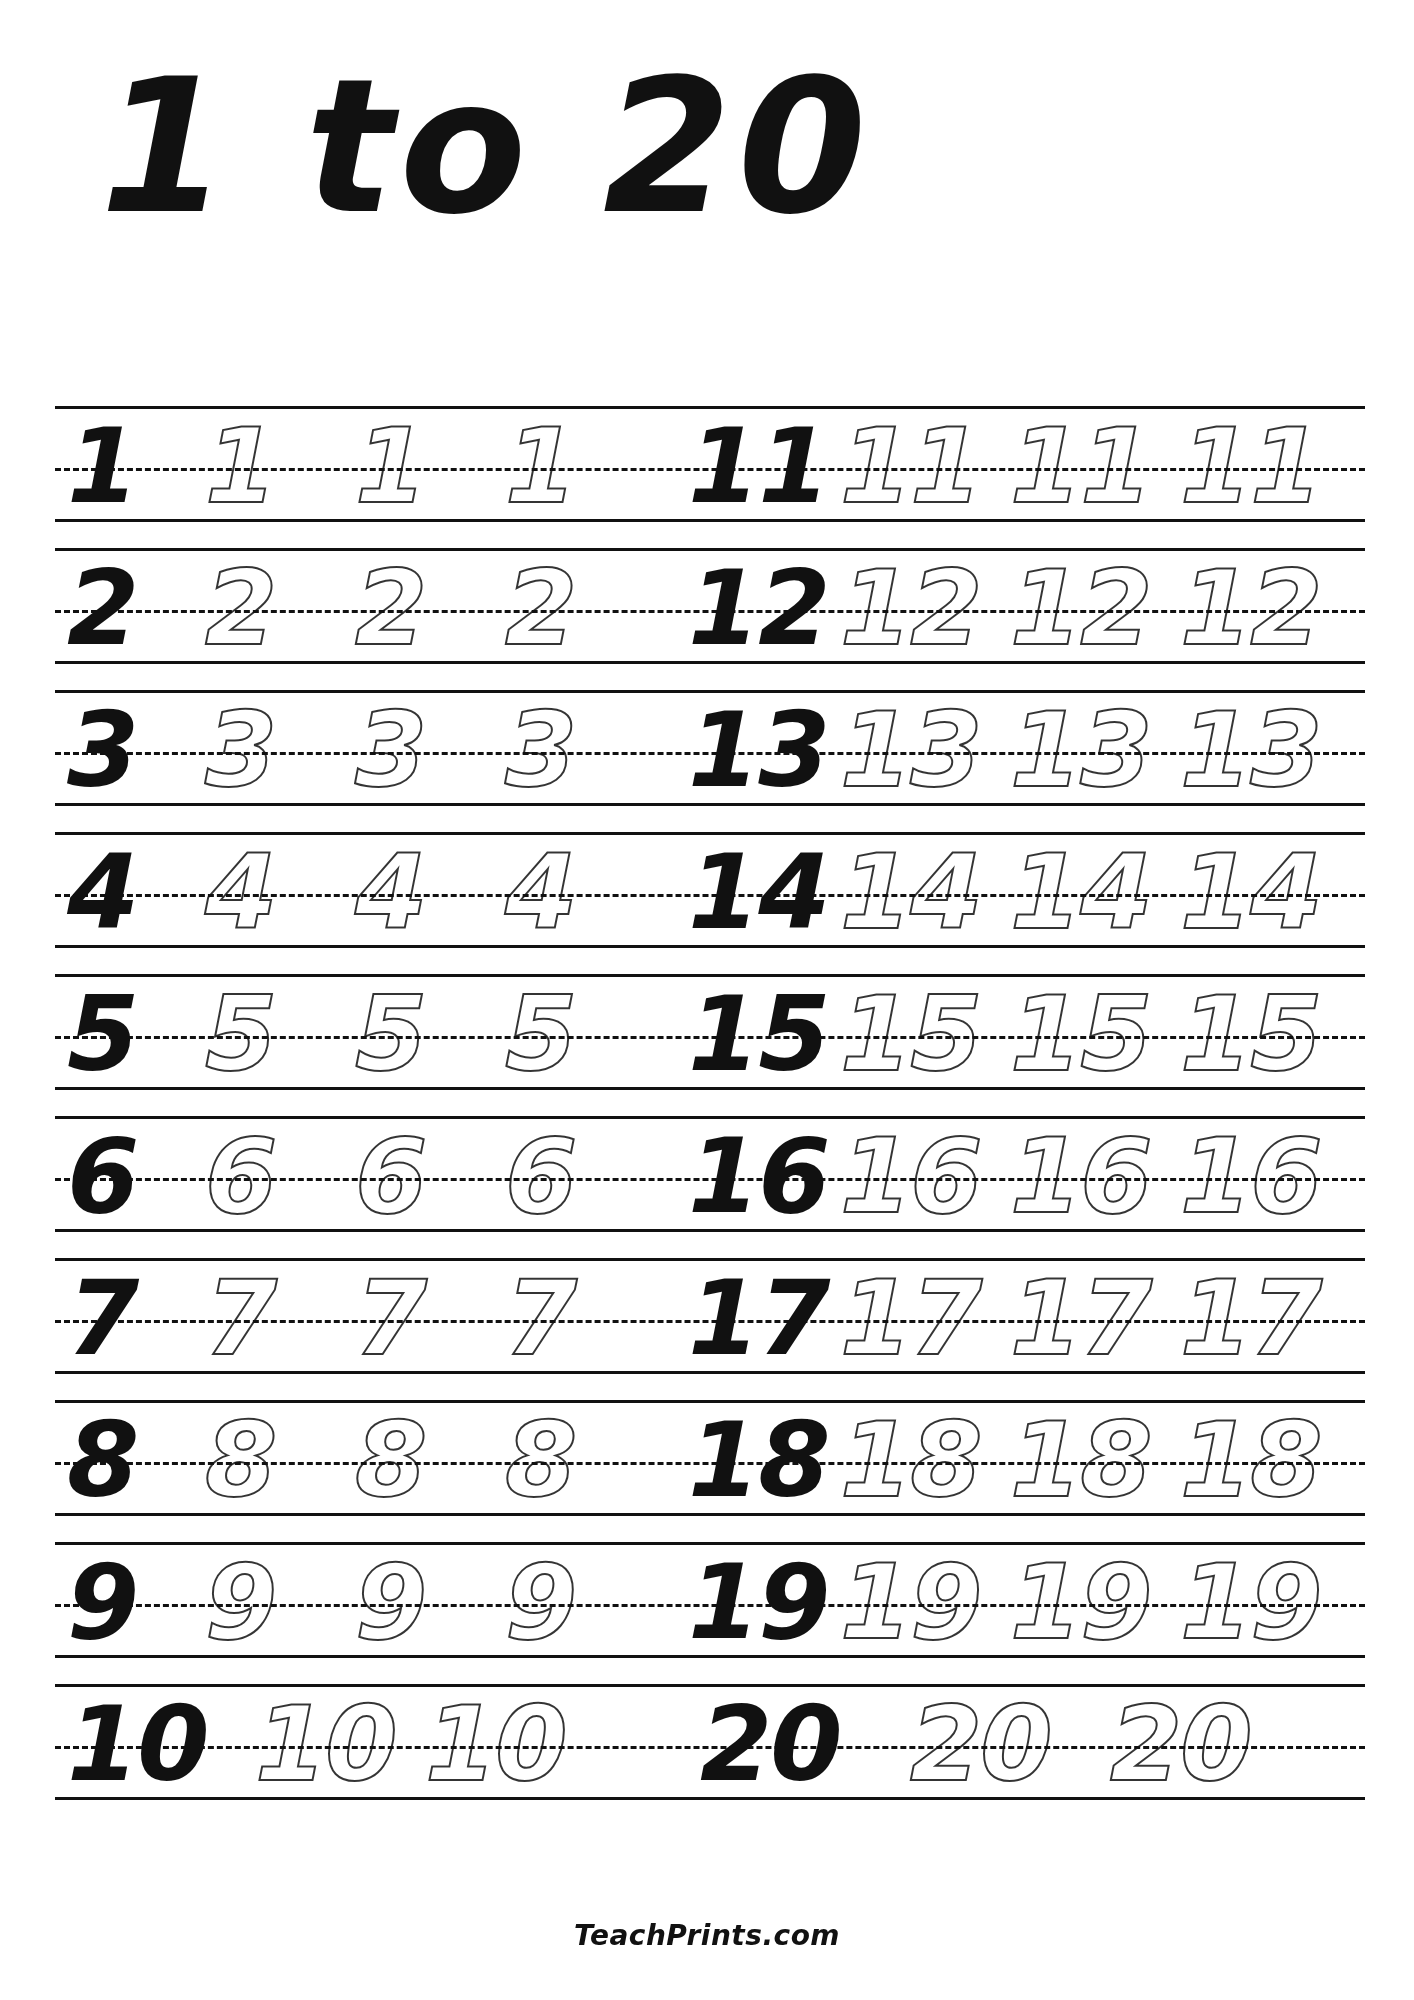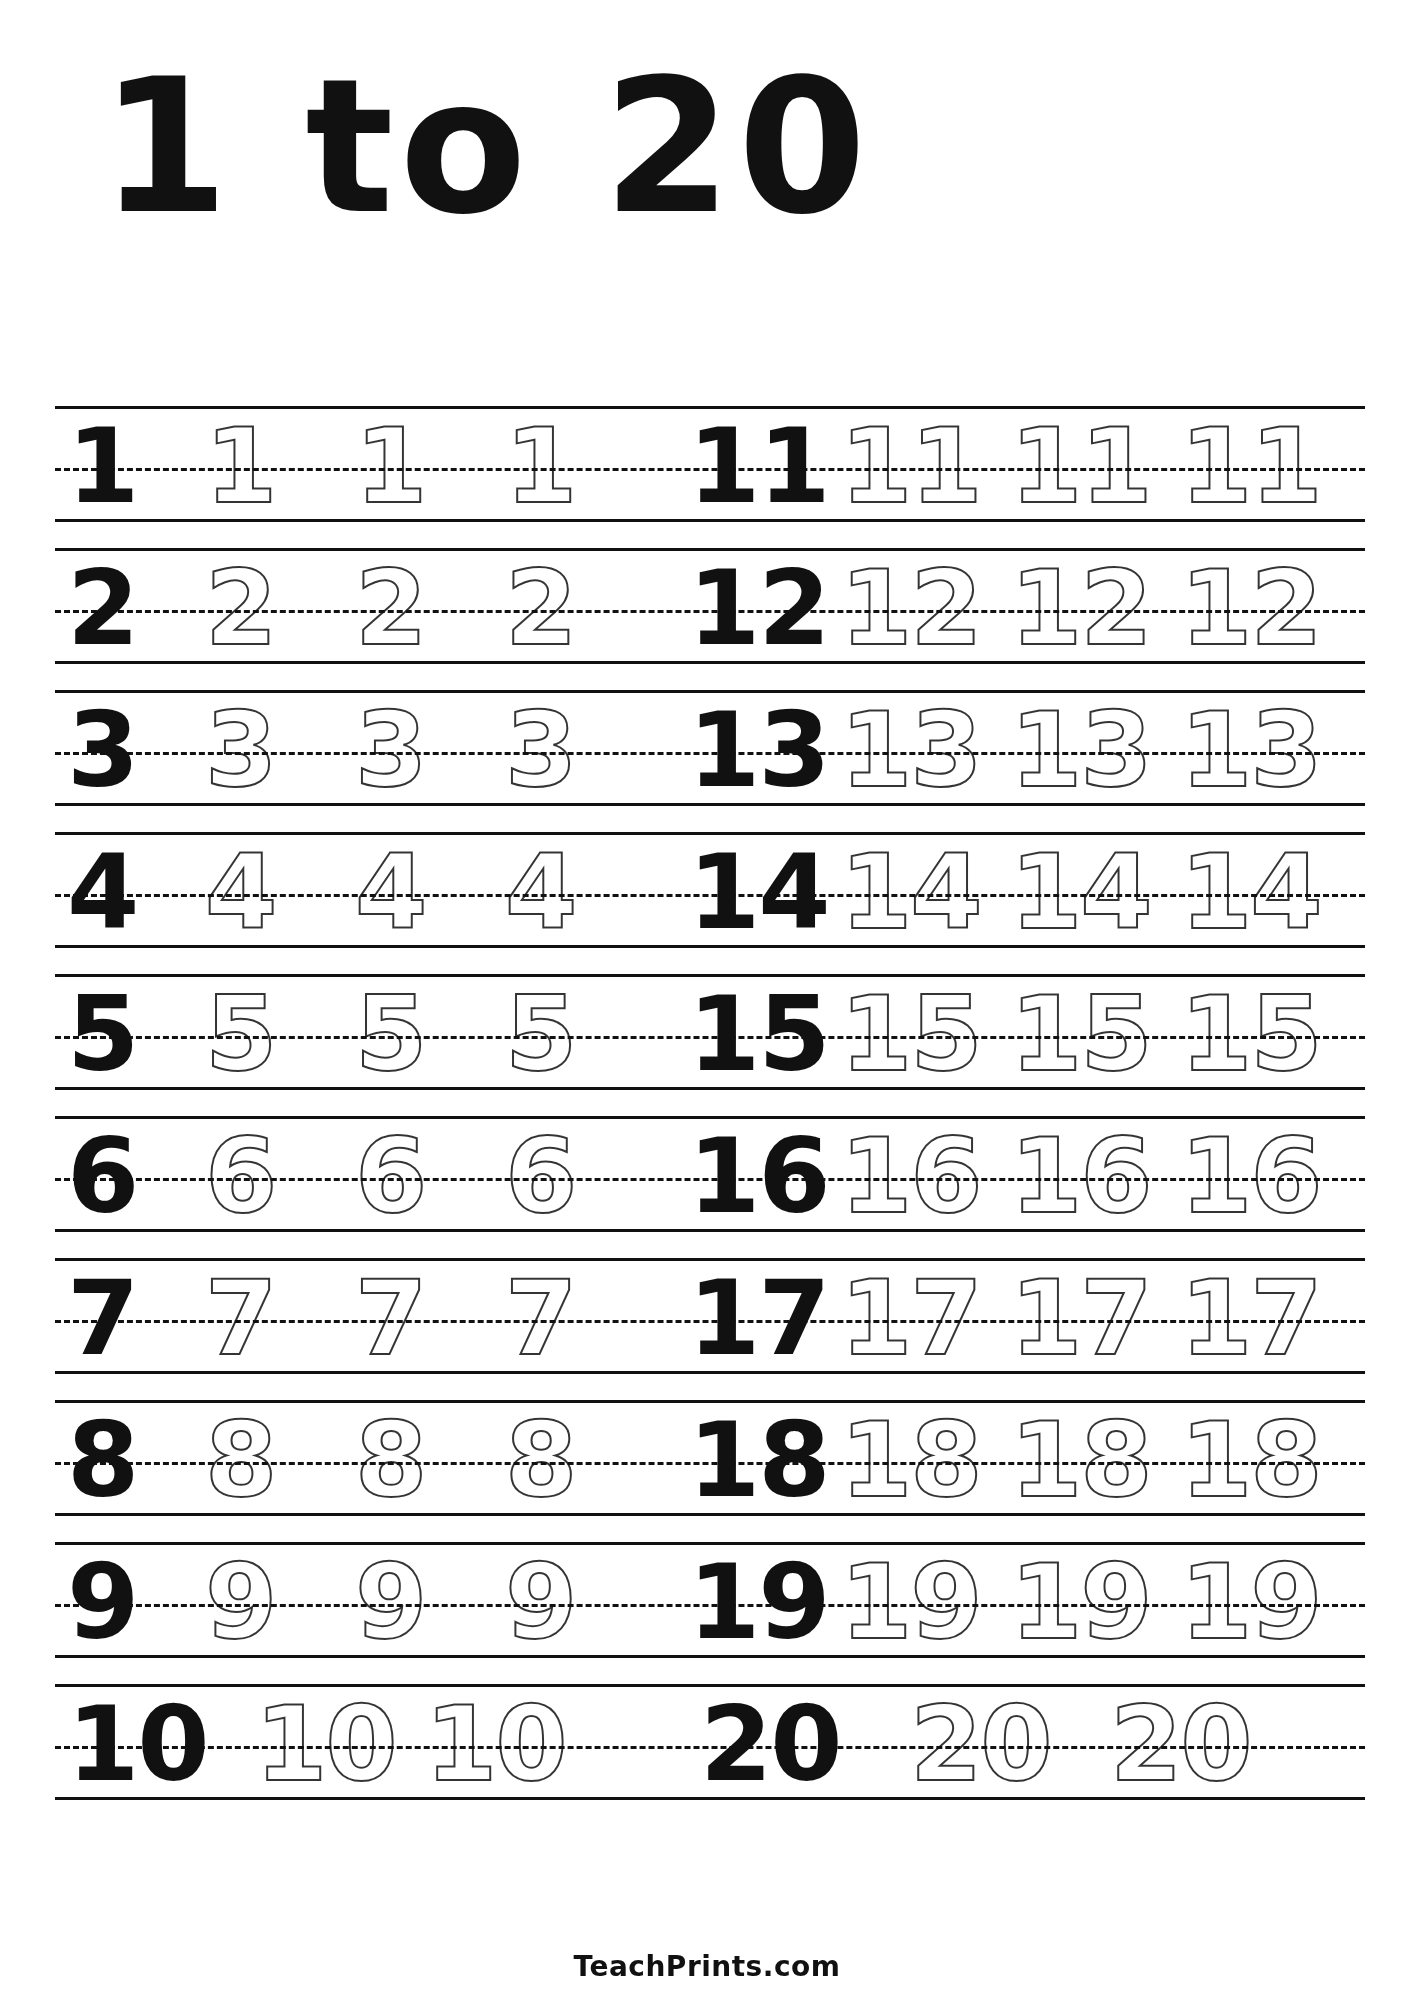--- a/index.html
+++ b/index.html
@@ -13,20 +13,21 @@
     font-family: "DejaVu Sans", sans-serif;
     position: relative;
     overflow: hidden;
   }
 
   .page {
     position: relative;
     width: 1414px;
     height: 1986px;
     background: #ffffff;
+    font-style: italic;
   }
 
   
   .title {
     position: absolute;
     left: 100px;
     top: 55px;
     font-family: "DejaVu Sans", sans-serif;
     font-size: 185px;
     font-weight: 700;
@@ -95,21 +96,21 @@
   }
   
   .slot.trace::after { content: ""; }
 
   .wide { font-size: 104px; text-align: right; }
 
   
   .footer {
     position: absolute;
     left: 0;
-    bottom: 3px;
+    bottom: 34px;
     width: 100%;
     text-align: center;
     font-family: "DejaVu Sans", sans-serif;
     font-size: 28px;
     font-weight: 700;
     color: #111111;
     letter-spacing: 0.5px;
   }
 </style>
 </head>

